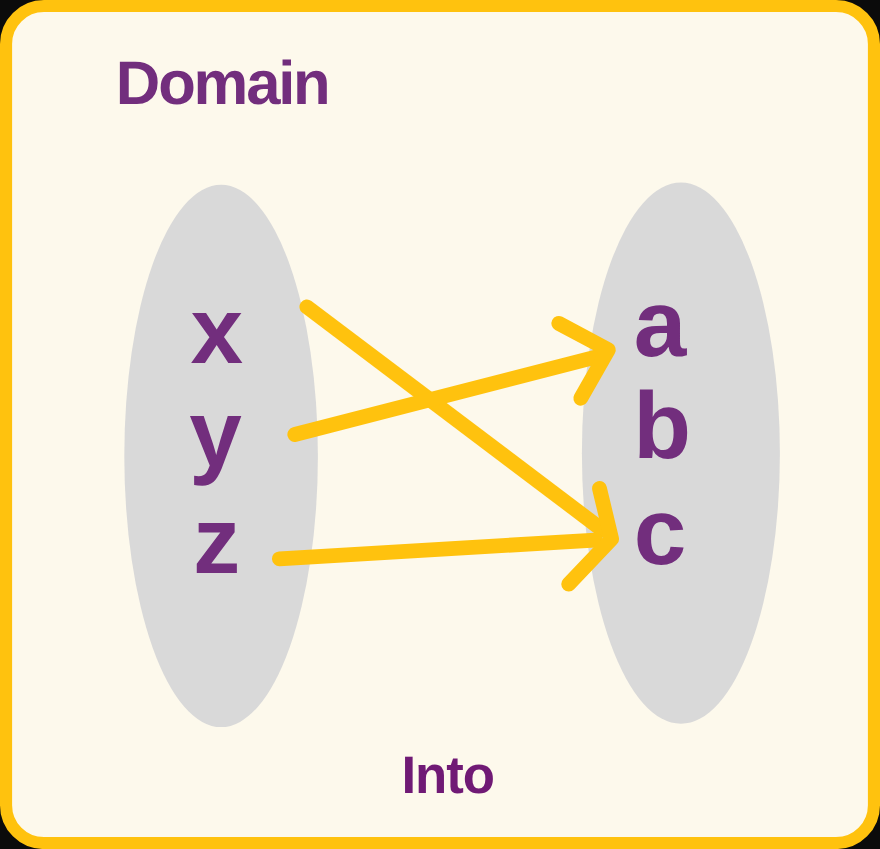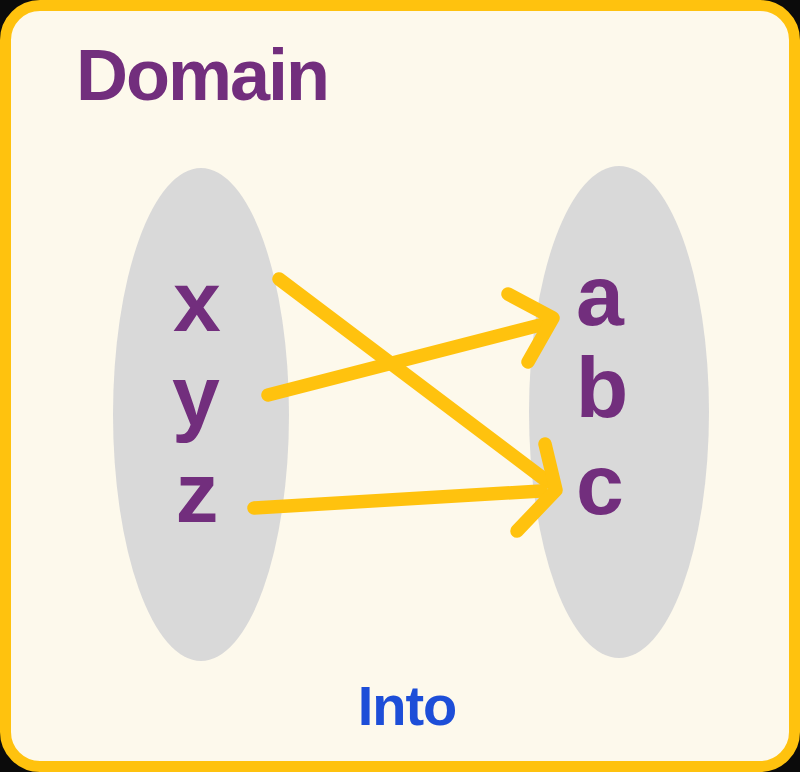--- a/index.html
+++ b/index.html
@@ -19,21 +19,21 @@
     left: 0; top: 0;
     width: 800px; height: 772px;
     box-sizing: border-box;
     background: #FDF9EC;
     border: 11px solid #FFC20E;
     border-radius: 40px;
   }
   .title {
     position: absolute;
     transform: translate(-50%, -50%);
-    font-size: 72px;
+    font-size: 56px;
     font-weight: bold;
     letter-spacing: -2px;
     color: #722E7D;
     white-space: nowrap;
   }
   .set-ellipse {
     position: absolute;
     background: #D9D9D9;
     border-radius: 50%;
   }
@@ -41,24 +41,24 @@
     position: absolute;
     transform: translate(-50%, -50%);
     font-size: 86px;
     font-weight: bold;
     line-height: 1;
     color: #722E7D;
   }
   .caption {
     position: absolute;
     transform: translate(-50%, -50%);
-    font-size: 56px;
+    font-size: 48px;
     font-weight: bold;
     letter-spacing: -1px;
-    color: #1d4ed8;
+    color: #701a75;
     white-space: nowrap;
   }
   svg.arrows {
     position: absolute;
     left: 0; top: 0;
     width: 800px; height: 772px;
     pointer-events: none;
   }
   svg.arrows .stroke {
     stroke: #FFC20E;

